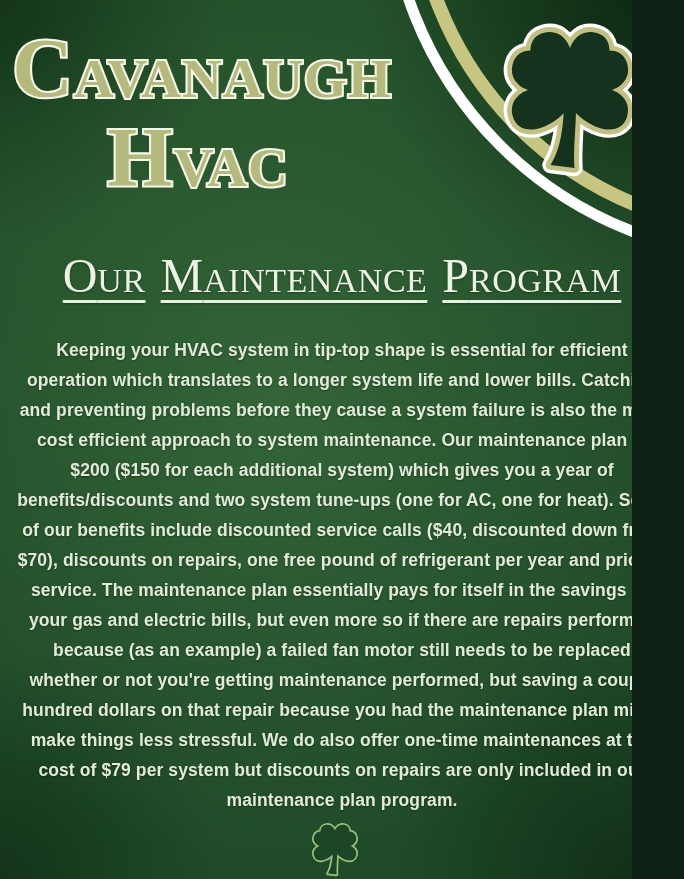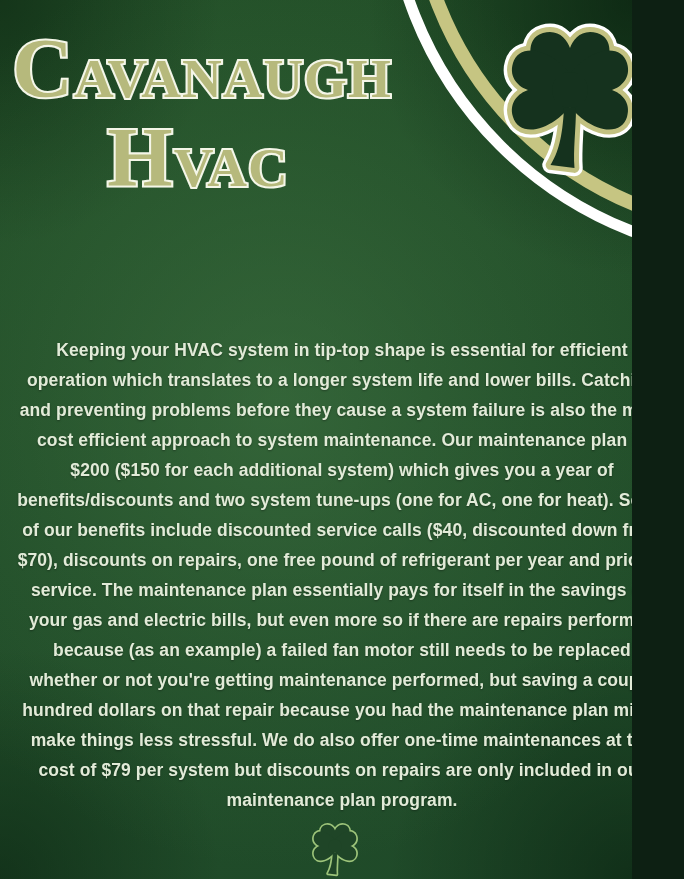--- a/index.html
+++ b/index.html
@@ -76,16 +76,21 @@
         <circle cx="0" cy="0" r="12"></circle>
       </g>
     </g>
   </svg>
 
   <svg class="brand" width="440" height="215" viewBox="0 0 440 215">
     <text x="202" y="97" text-anchor="middle"><tspan font-size="84">C</tspan><tspan font-size="55">AVANAUGH</tspan></text>
     <text x="198" y="186" text-anchor="middle"><tspan font-size="84">H</tspan><tspan font-size="55">VAC</tspan></text>
   </svg>
 
+  <div class="heading">
+    <span class="hw"><span class="hi">O</span><span class="hr">UR</span></span>
+    <span class="hw"><span class="hi">M</span><span class="hr">AINTENANCE</span></span>
+    <span class="hw"><span class="hi">P</span><span class="hr">ROGRAM</span></span>
+  </div>
 
   <p class="bodytext">Keeping your HVAC system in tip-top shape is essential for efficient operation which translates to a longer system life and lower bills. Catching and preventing problems before they cause a system failure is also the most cost efficient approach to system maintenance. Our maintenance plan is $200 ($150 for each additional system) which gives you a year of benefits/discounts and two system tune-ups (one for AC, one for heat). Some of our benefits include discounted service calls ($40, discounted down from $70), discounts on repairs, one free pound of refrigerant per year and priority service. The maintenance plan essentially pays for itself in the savings on your gas and electric bills, but even more so if there are repairs performed because (as an example) a failed fan motor still needs to be replaced whether or not you're getting maintenance performed, but saving a couple hundred dollars on that repair because you had the maintenance plan might make things less stressful. We do also offer one-time maintenances at the cost of $79 per system but discounts on repairs are only included in our maintenance plan program.</p>
 
 </div>
 
 </body></html>

